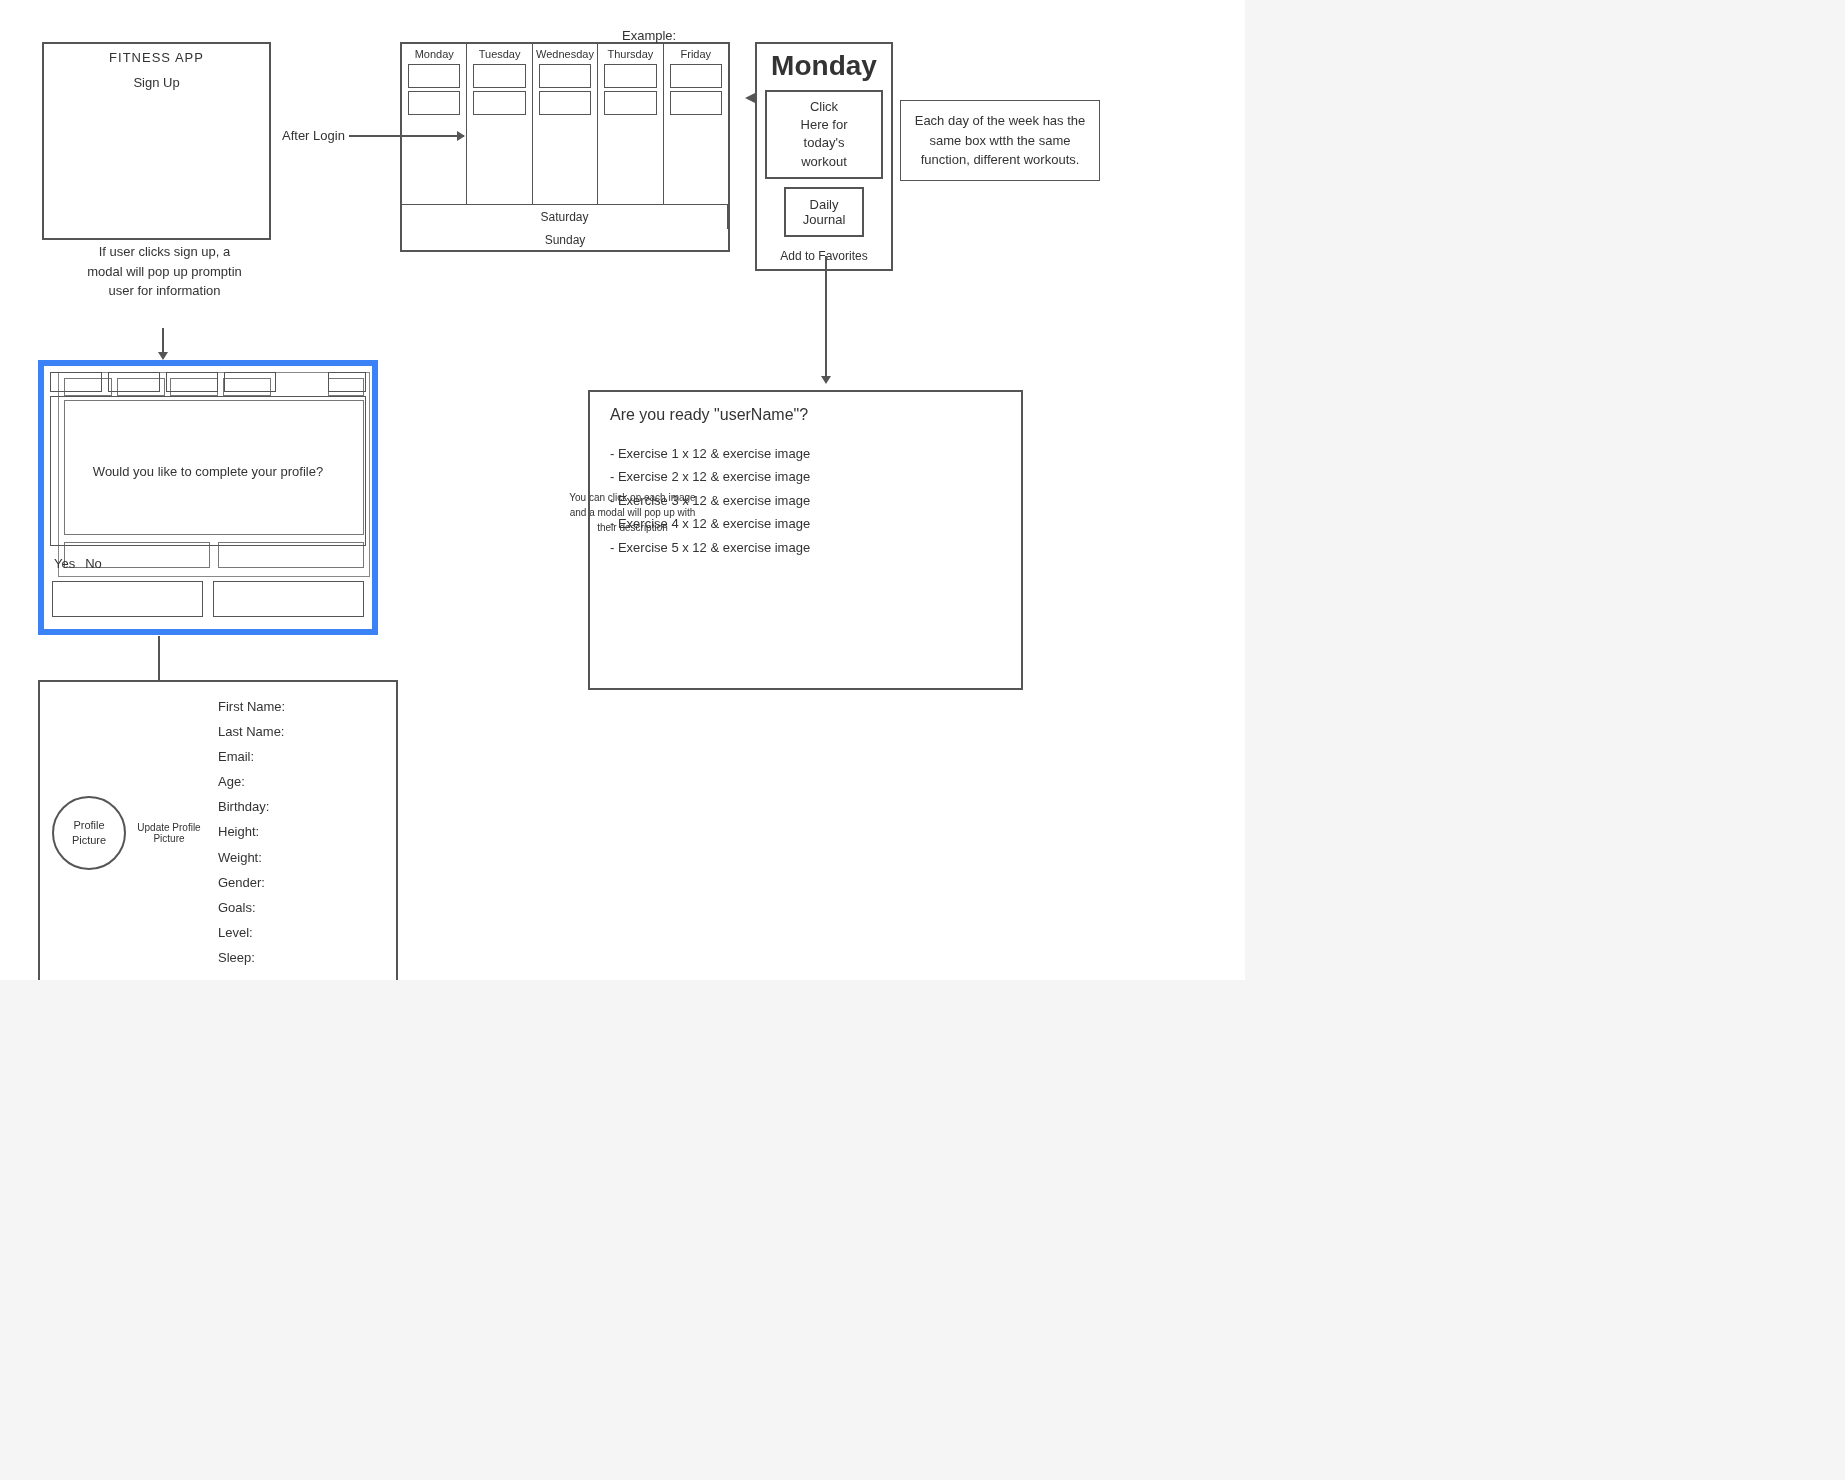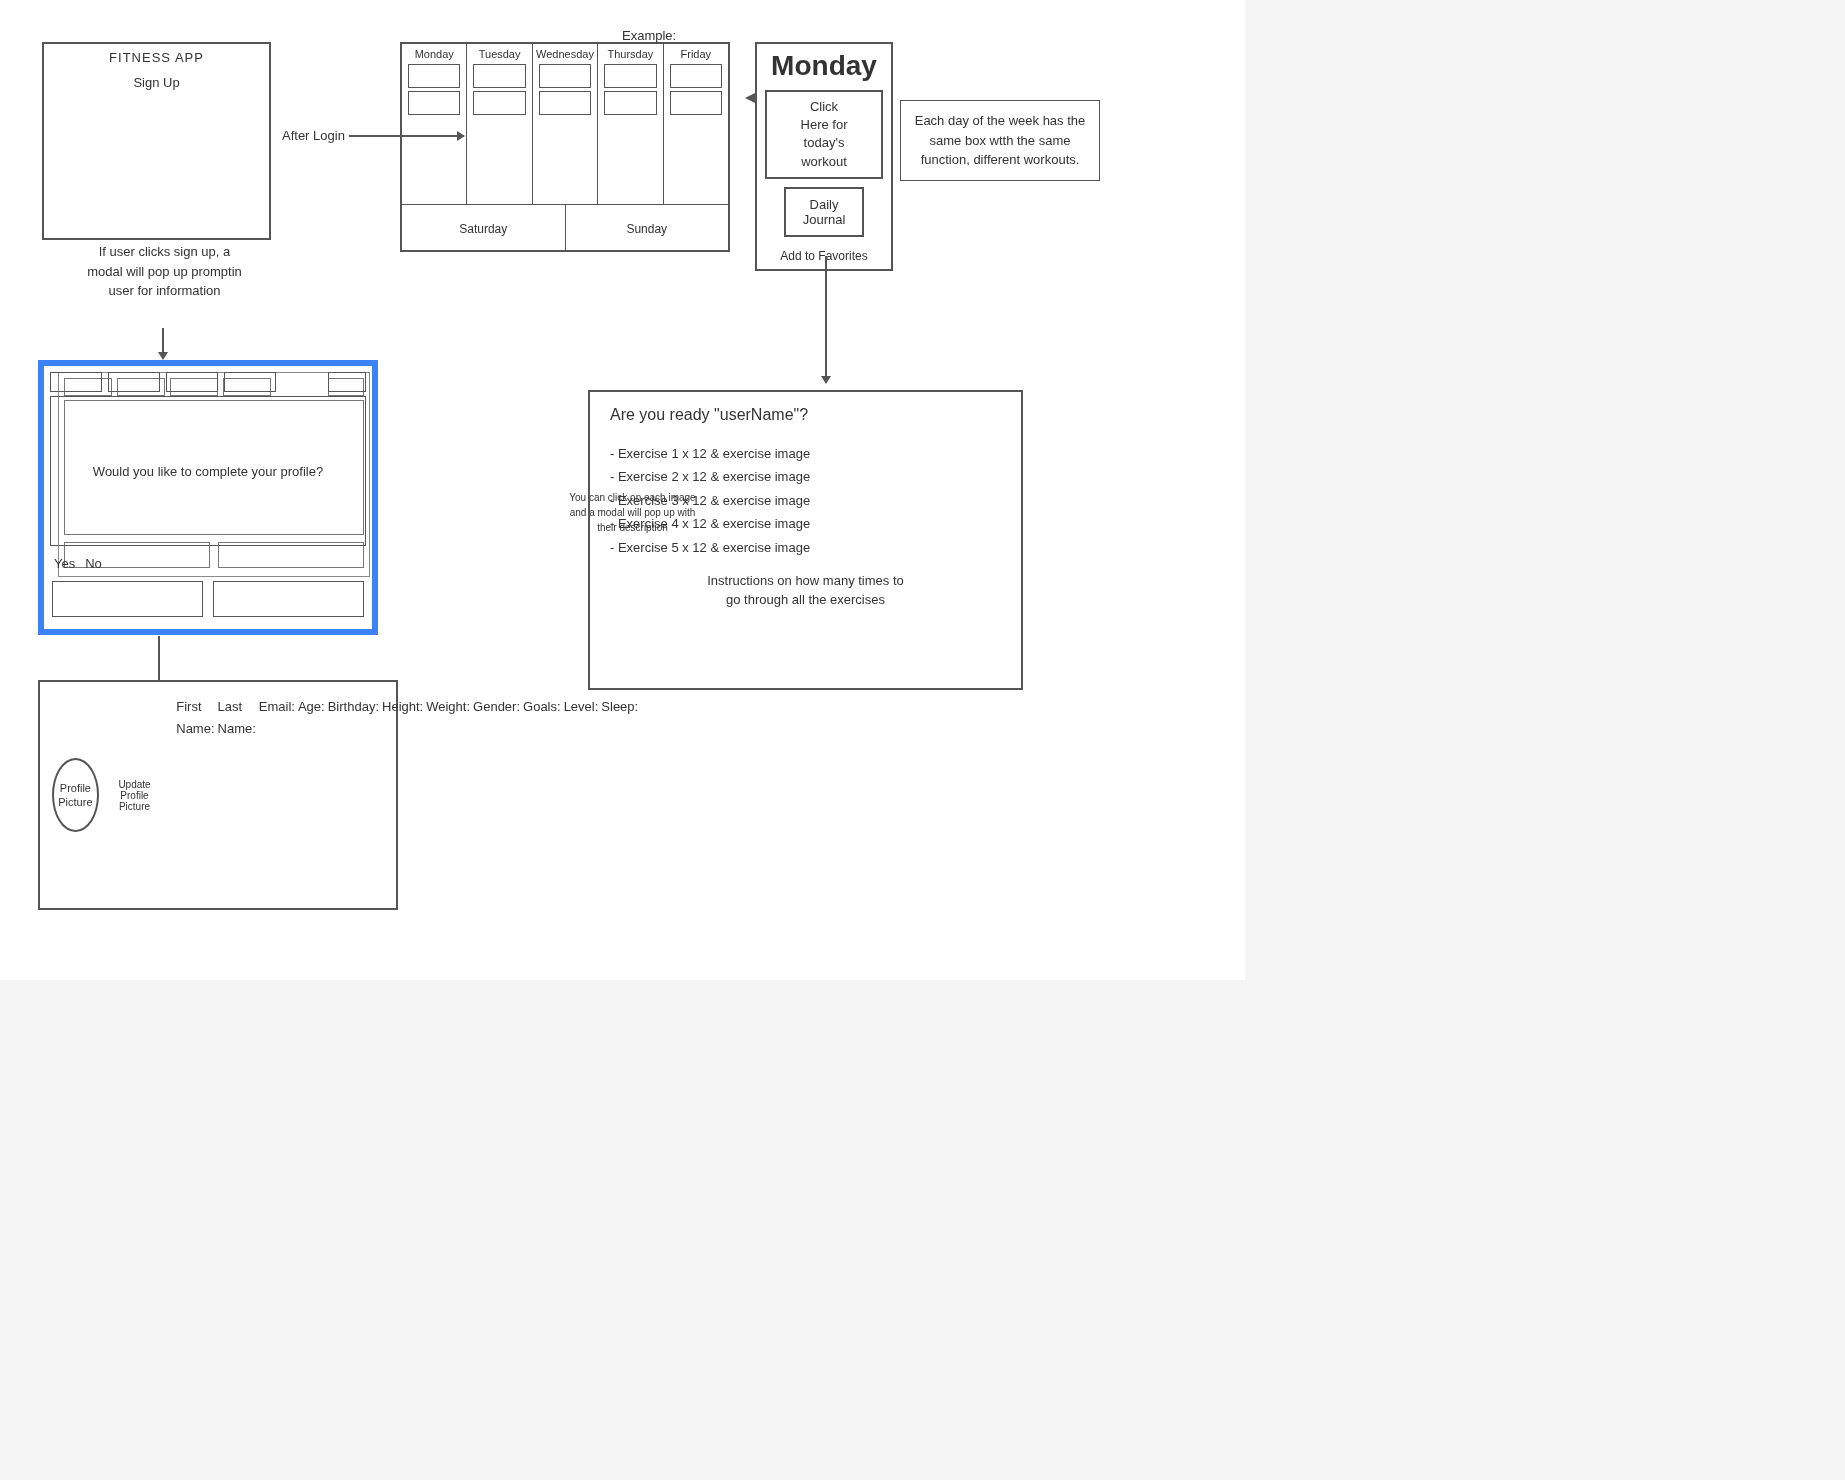--- a/index.html
+++ b/index.html
@@ -81,20 +81,21 @@
     }
     .day-box-item {
       border: 1.5px solid #555;
       height: 24px;
       margin: 3px 4px;
     }
     .calendar-bottom-row {
       display: flex;
       border-top: 1.5px solid #555;
       height: 48px;
+      flex-direction: column;
     }
     .sat-col {
       flex: 1;
       border-right: 1.5px solid #555;
       display: flex;
       align-items: center;
       justify-content: center;
       font-size: 12px;
     }
     .sun-col {
@@ -293,21 +294,21 @@
       text-align: center;
       line-height: 1.3;
     }
     .update-picture-text {
       font-size: 10px;
       text-align: center;
       max-width: 74px;
     }
     .profile-fields {
       display: flex;
-      flex-direction: row;
+      flex-direction: column;
       gap: 3px;
       font-size: 13px;
       line-height: 1.7;
     }
   </style>
 </head>
 <body>
 
 <div class="diagram-container">
 
@@ -443,23 +444,20 @@
 
   <div class="workout-detail-box">
     <div class="workout-ready-title">Are you ready "userName"?</div>
     <ul class="exercise-list">
       <li>- Exercise 1 x 12 &amp; exercise image</li>
       <li>- Exercise 2 x 12 &amp; exercise image</li>
       <li>- Exercise 3 x 12 &amp; exercise image</li>
       <li>- Exercise 4 x 12 &amp; exercise image</li>
       <li>- Exercise 5 x 12 &amp; exercise image</li>
     </ul>
-    <div class="instructions-text">
-      <span>Instructions on how many times to<br>go through all the exercises</span>
-    </div>
   </div>
 
   <div class="profile-section">
     <div class="profile-left">
       <div class="profile-circle">
         <span>Profile<br>Picture</span>
       </div>
       <div class="update-picture-text">Update Profile Picture</div>
     </div>
     <div class="profile-fields">

